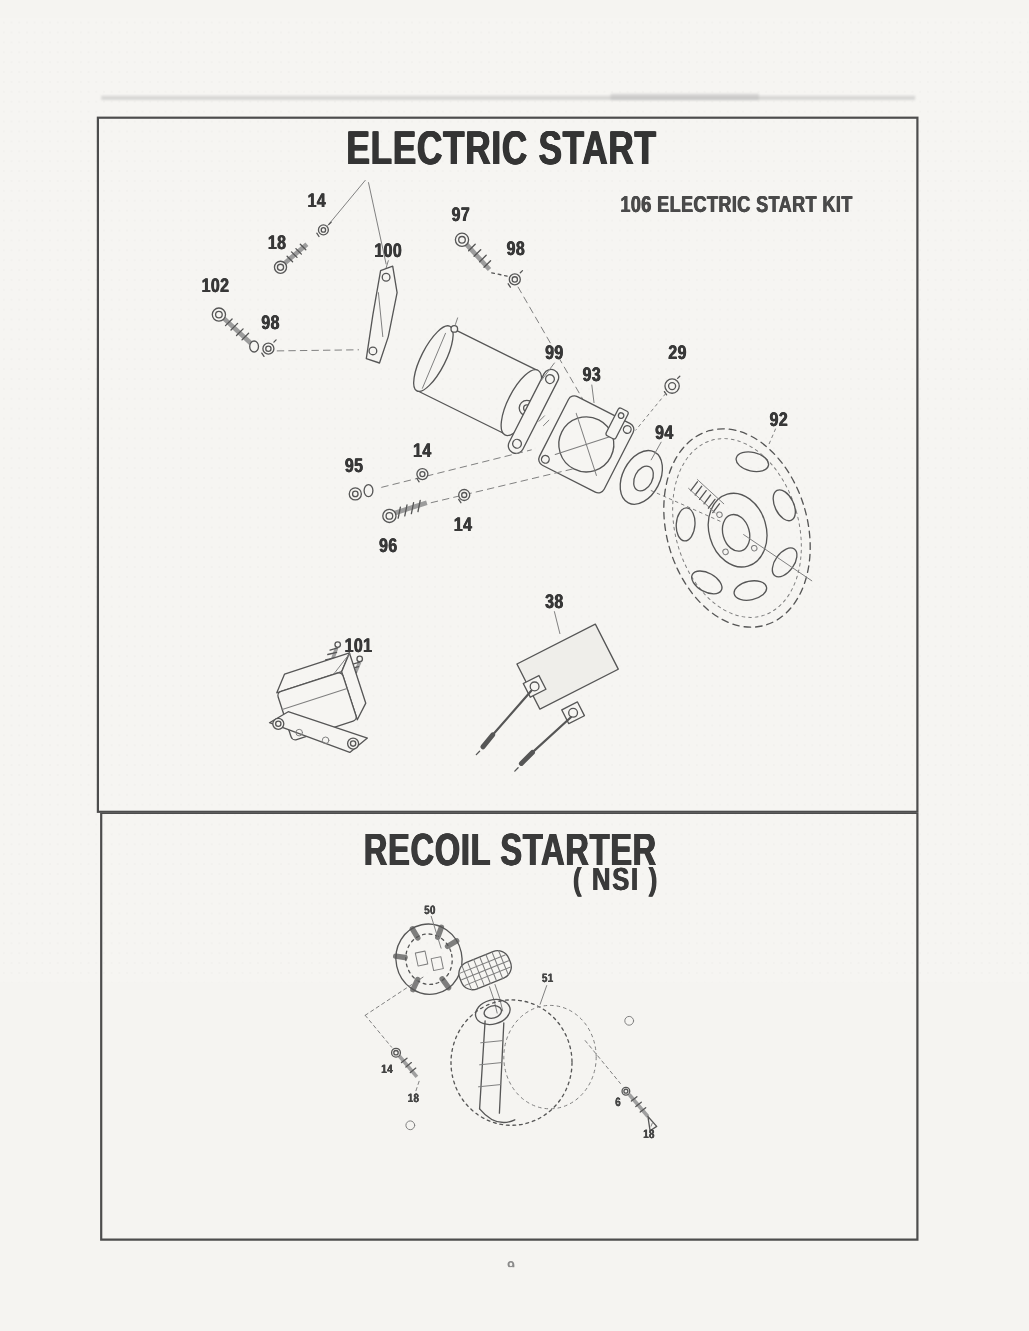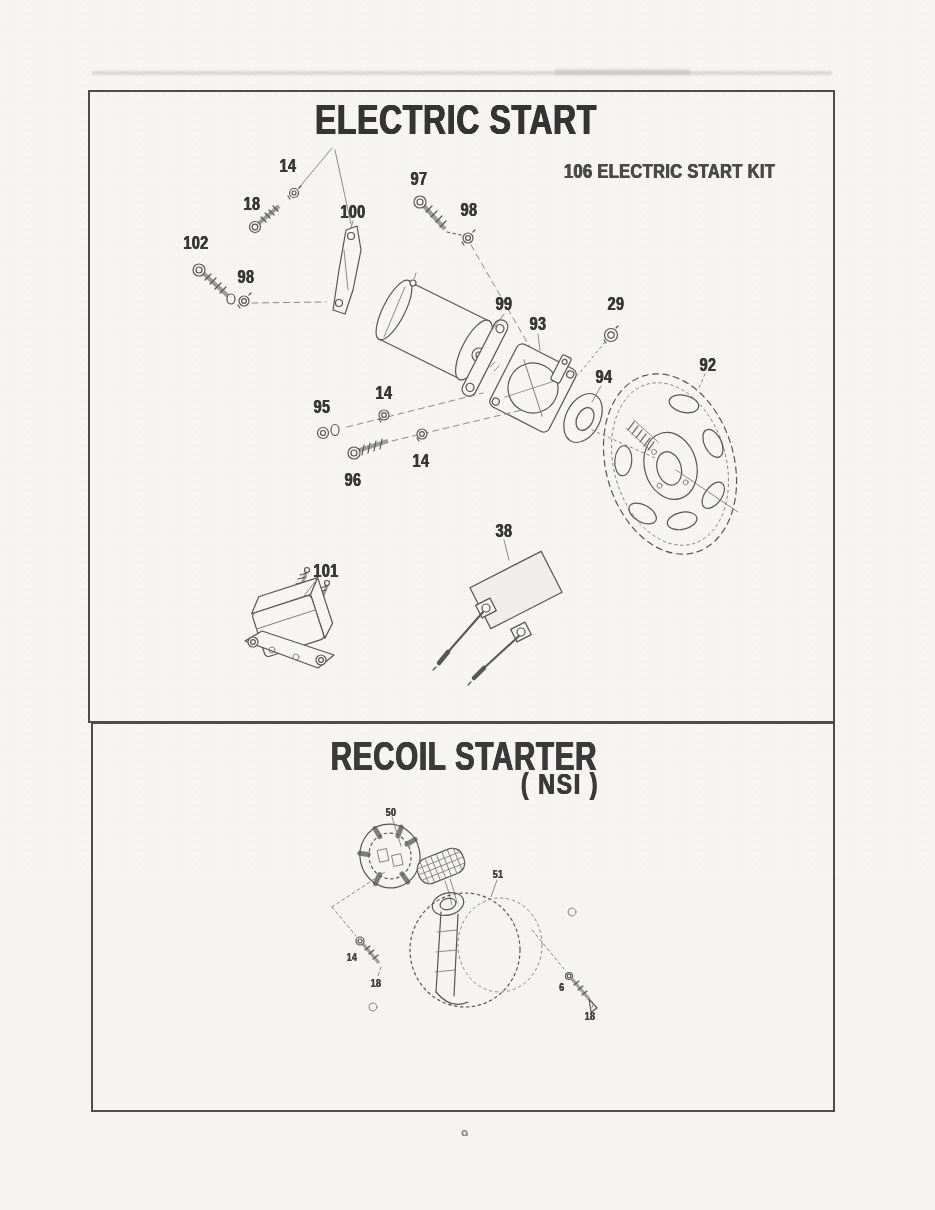--- a/index.html
+++ b/index.html
@@ -4,21 +4,21 @@
 <style>
   html,body{margin:0;padding:0;}
   body{
     width:935px;height:1210px;
     background:#f5f4f1;
     font-family:"Liberation Sans", sans-serif;
     position:relative;
     overflow:hidden;
   }
   #page{
-    position:absolute;left:0;top:0;width:935px;height:877px;
+    position:absolute;left:0;top:16px;width:935px;height:877px;
     background:#f6f5f2;
     background-image:radial-gradient(rgba(0,0,0,0.015) 1px, transparent 1px);
     background-size:7px 9px;
   }
   .panel{
     position:absolute;box-sizing:border-box;border:2px solid #4d4d4d;background:transparent;
   }
   #panel-es{left:88px;top:90px;width:747px;height:633px;}
   #panel-rs{left:91px;top:723px;width:744px;height:389px;border-top-width:1px;}
   svg.draw{position:absolute;left:0;top:0;width:935px;height:1210px;pointer-events:none;}

